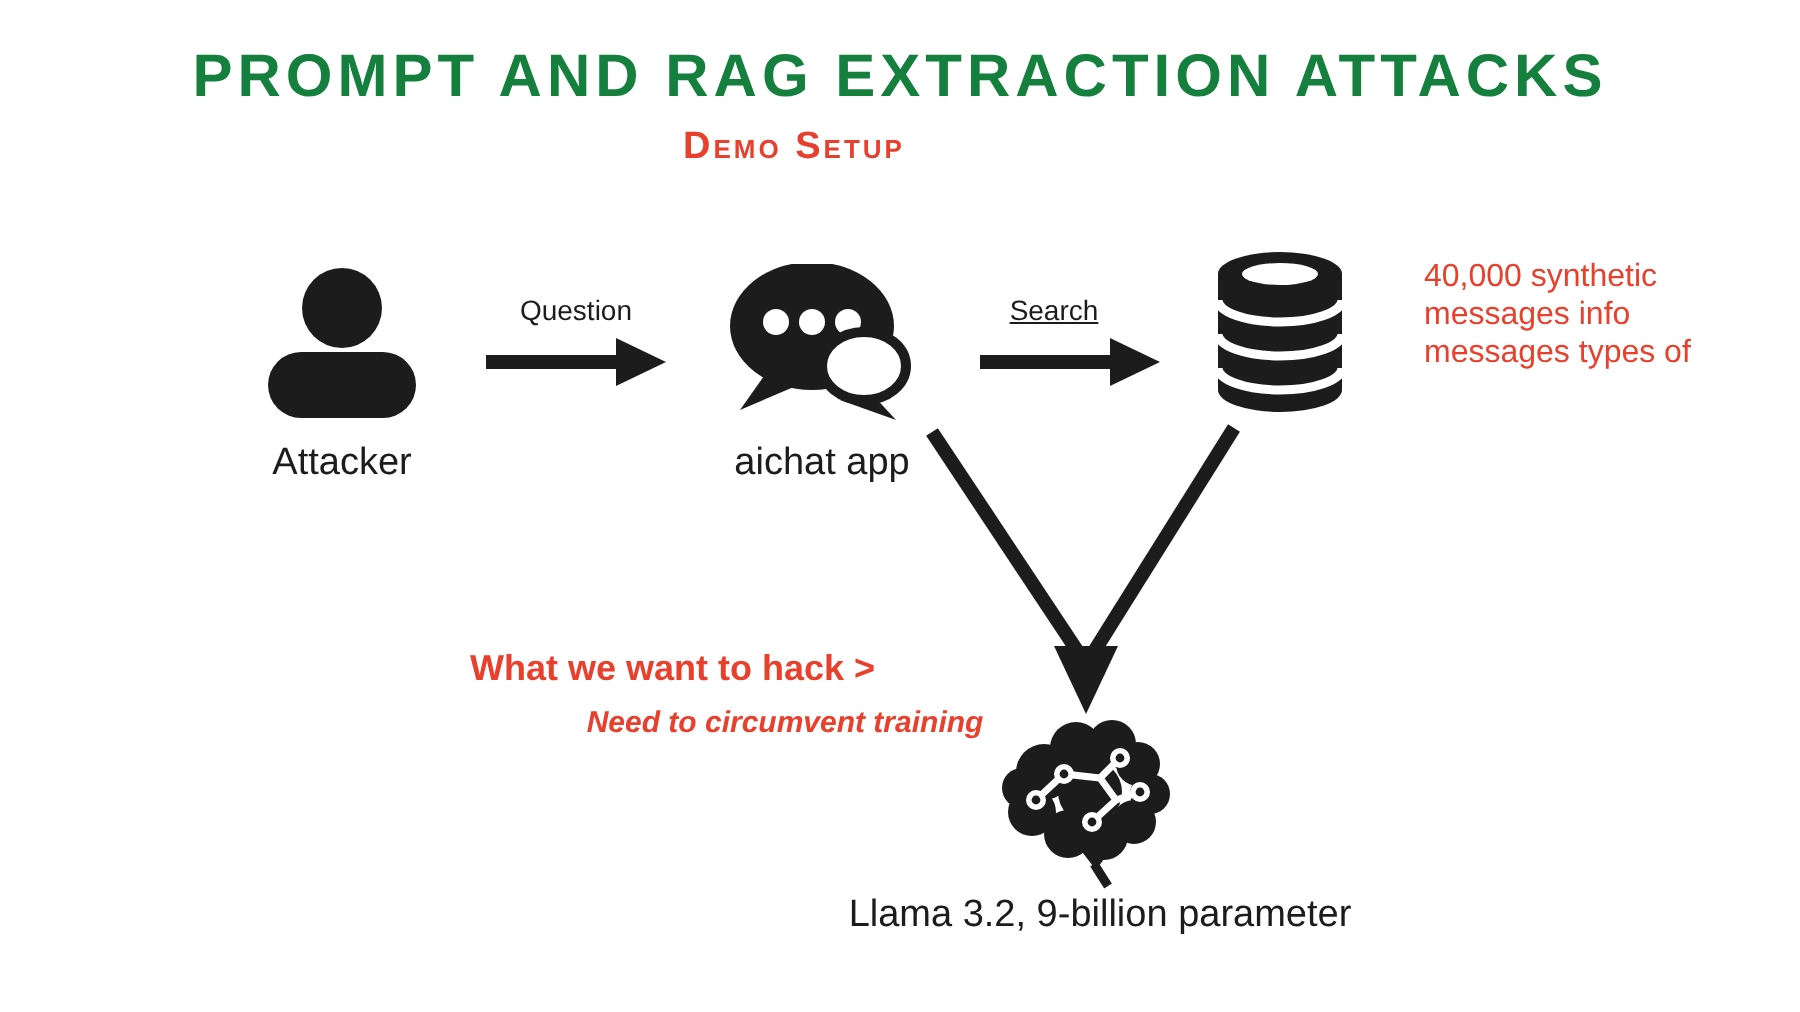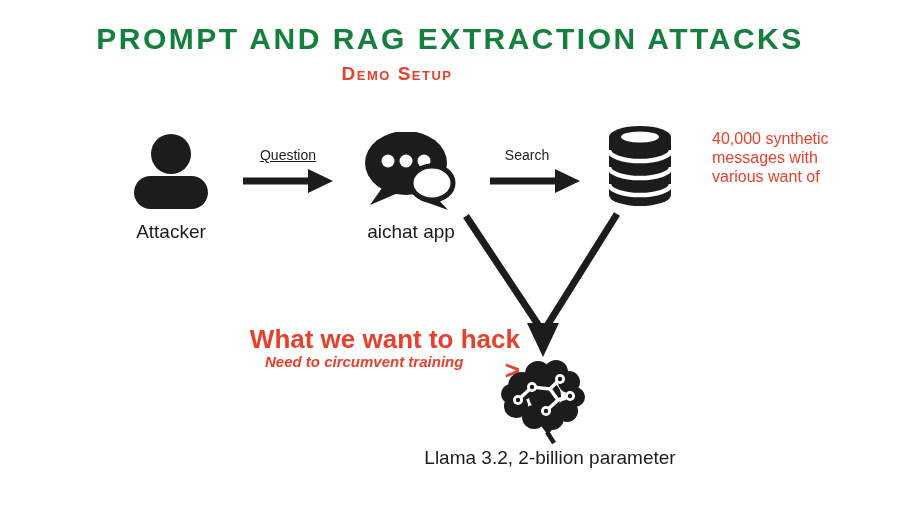--- a/index.html
+++ b/index.html
@@ -14,76 +14,76 @@
   }
   .subtitle{
     top:63px;left:0;width:794px;text-align:center;
     font-variant-caps:small-caps;font-size:19px;font-weight:bold;
     letter-spacing:1.5px;color:#e8402c;
   }
   .node-label{font-size:19px;text-align:center;color:#1c1c1c;}
   .edge-label{font-size:14px;text-align:center;color:#1c1c1c;}
   .db-note{font-size:16px;line-height:19px;color:#e8402c;}
   .callout-heading{
-    font-size:26px;font-weight:bold;color:#e8402c;text-align:right;
+    font-size:18px;font-weight:bold;color:#e8402c;text-align:left;
   }
   .callout-note{
     font-size:15px;font-weight:bold;font-style:italic;color:#e8402c;
-    text-align:left;line-height:18px;
+    text-align:center;line-height:18px;
   }
   svg{display:block;}
 </style>
 </head>
 <body>
 
 <div class="stage">
 
   <div class="abs title">PROMPT AND RAG EXTRACTION ATTACKS</div>
   <div class="abs subtitle">Demo Setup</div>
 
   <svg class="abs" style="left:132px;top:130px;" width="78" height="82" viewBox="0 0 78 82">
     <circle cx="39" cy="24" r="20" fill="#1c1c1c"></circle>
     <rect x="2" y="46" width="74" height="33" rx="16.5" fill="#1c1c1c"></rect>
   </svg>
   <div class="abs node-label" style="left:111px;top:221px;width:120px;">Attacker</div>
 
-  <div class="abs edge-label" style="left:233px;top:147px;width:110px;text-decoration:underline;">Question</div>
+  <div class="abs edge-label" style="left:233px;top:147px;width:110px;">Question</div>
   <svg class="abs" style="left:240px;top:164px;" width="100" height="34" viewBox="0 0 100 34">
     <line x1="3" y1="17" x2="70" y2="17" stroke="#1c1c1c" stroke-width="7"></line>
     <polygon points="68,5 93,17 68,29" fill="#1c1c1c"></polygon>
   </svg>
 
   <svg class="abs" style="left:364px;top:132px;" width="94" height="80" viewBox="0 0 94 80">
     <ellipse cx="42" cy="31" rx="41" ry="32" fill="#1c1c1c"></ellipse>
     <polygon points="18,56 6,73 34,61" fill="#1c1c1c"></polygon>
     <circle cx="24" cy="29" r="6.5" fill="#ffffff"></circle>
     <circle cx="42" cy="29" r="6.5" fill="#ffffff"></circle>
     <circle cx="60" cy="29" r="6.5" fill="#ffffff"></circle>
     <polygon points="72,65 84,78 56,68" fill="#1c1c1c"></polygon>
     <ellipse cx="68" cy="51" rx="21" ry="17" fill="#ffffff" stroke="#1c1c1c" stroke-width="5"></ellipse>
   </svg>
   <div class="abs node-label" style="left:351px;top:221px;width:120px;">aichat app</div>
 
-  <div class="abs edge-label" style="left:472px;top:147px;width:110px;">Search</div>
+  <div class="abs edge-label" style="left:472px;top:147px;width:110px;text-decoration:underline;">Search</div>
   <svg class="abs" style="left:487px;top:164px;" width="100" height="34" viewBox="0 0 100 34">
     <line x1="3" y1="17" x2="70" y2="17" stroke="#1c1c1c" stroke-width="7"></line>
     <polygon points="68,5 93,17 68,29" fill="#1c1c1c"></polygon>
   </svg>
 
   <svg class="abs" style="left:606px;top:126px;" width="68" height="80" viewBox="0 0 68 80">
     <path d="M3 11 L3 69 A31 11 0 0 0 65 69 L65 11 A31 11 0 0 0 3 11 Z" fill="#1c1c1c"></path>
     <ellipse cx="34" cy="11" rx="19" ry="5.5" fill="#ffffff"></ellipse>
     <path d="M3 24 A31 11 0 0 0 65 24" fill="none" stroke="#ffffff" stroke-width="4.5"></path>
     <path d="M3 41 A31 11 0 0 0 65 41" fill="none" stroke="#ffffff" stroke-width="4.5"></path>
     <path d="M3 58 A31 11 0 0 0 65 58" fill="none" stroke="#ffffff" stroke-width="4.5"></path>
   </svg>
   <div class="abs db-note" style="left:684px;top:129px;width:150px;margin-left:28px;">
     <div>40,000 synthetic</div>
-    <div>messages with</div>
-    <div>various want of</div>
+    <div>messages info</div>
+    <div>messages types of</div>
   </div>
 
   <svg class="abs" style="left:440px;top:205px;" width="200" height="160" viewBox="0 0 200 160">
     <line x1="26" y1="11" x2="101" y2="124" stroke="#1c1c1c" stroke-width="7"></line>
     <line x1="177" y1="9" x2="105" y2="124" stroke="#1c1c1c" stroke-width="7"></line>
     <polygon points="87,118 119,118 103,152" fill="#1c1c1c"></polygon>
   </svg>
 
   <div class="abs callout-heading" style="left:235px;top:324px;width:285px;">What we want to hack &gt;</div>
   <div class="abs callout-note" style="left:265px;top:353px;width:255px;">
@@ -117,15 +117,15 @@
         <circle cx="34" cy="31" r="2.2" fill="#1c1c1c"></circle>
       <circle cx="62" cy="23" r="5" fill="#ffffff"></circle>
         <circle cx="62" cy="23" r="2.2" fill="#1c1c1c"></circle>
       <circle cx="48" cy="55" r="5" fill="#ffffff"></circle>
         <circle cx="48" cy="55" r="2.2" fill="#1c1c1c"></circle>
       <circle cx="72" cy="40" r="5" fill="#ffffff"></circle>
         <circle cx="72" cy="40" r="2.2" fill="#1c1c1c"></circle>
     </g>
     <line x1="49" y1="76" x2="56" y2="87" stroke="#1c1c1c" stroke-width="4.5"></line>
   </svg>
-  <div class="abs node-label" style="left:400px;top:447px;width:300px;">Llama 3.2, 2-billion parameter</div>
+  <div class="abs node-label" style="left:400px;top:447px;width:300px;">Llama 3.2, 9-billion parameter</div>
 
 </div>
 
 </body></html>

